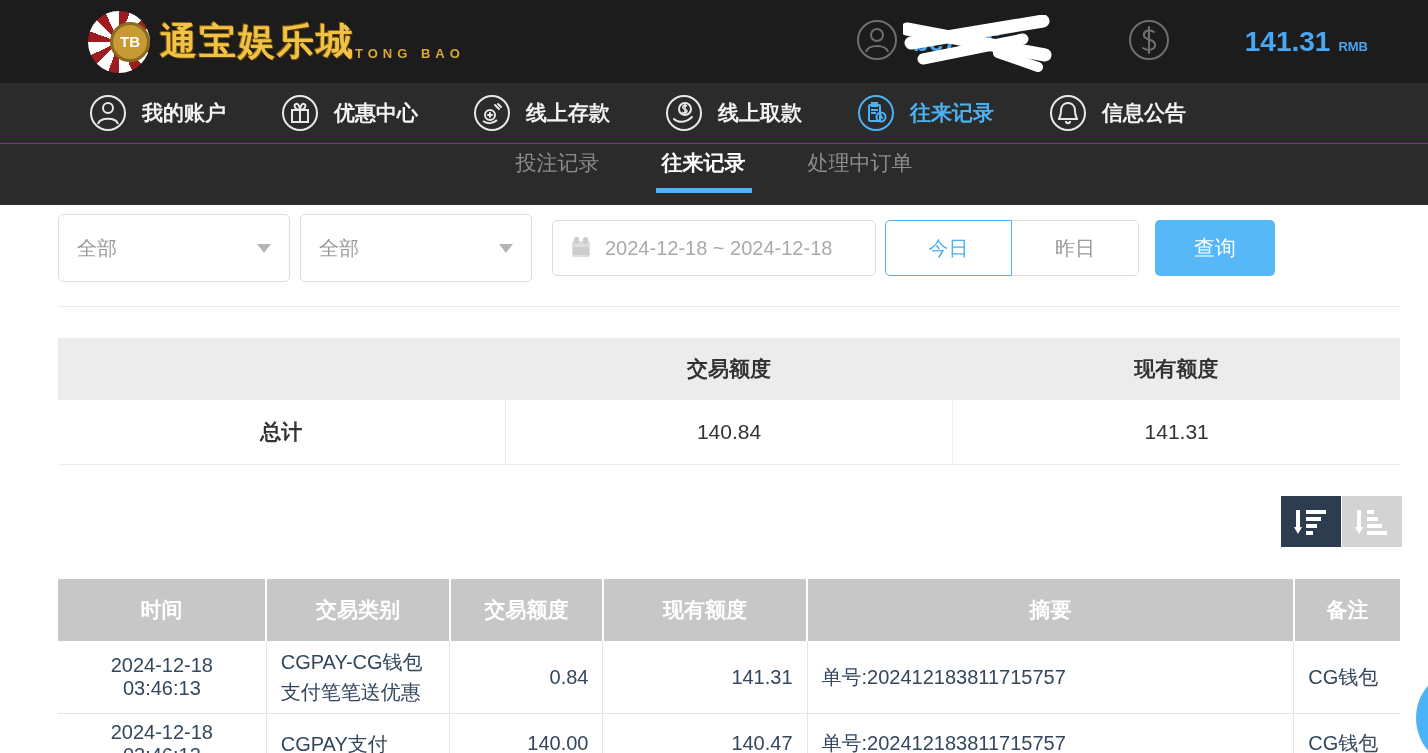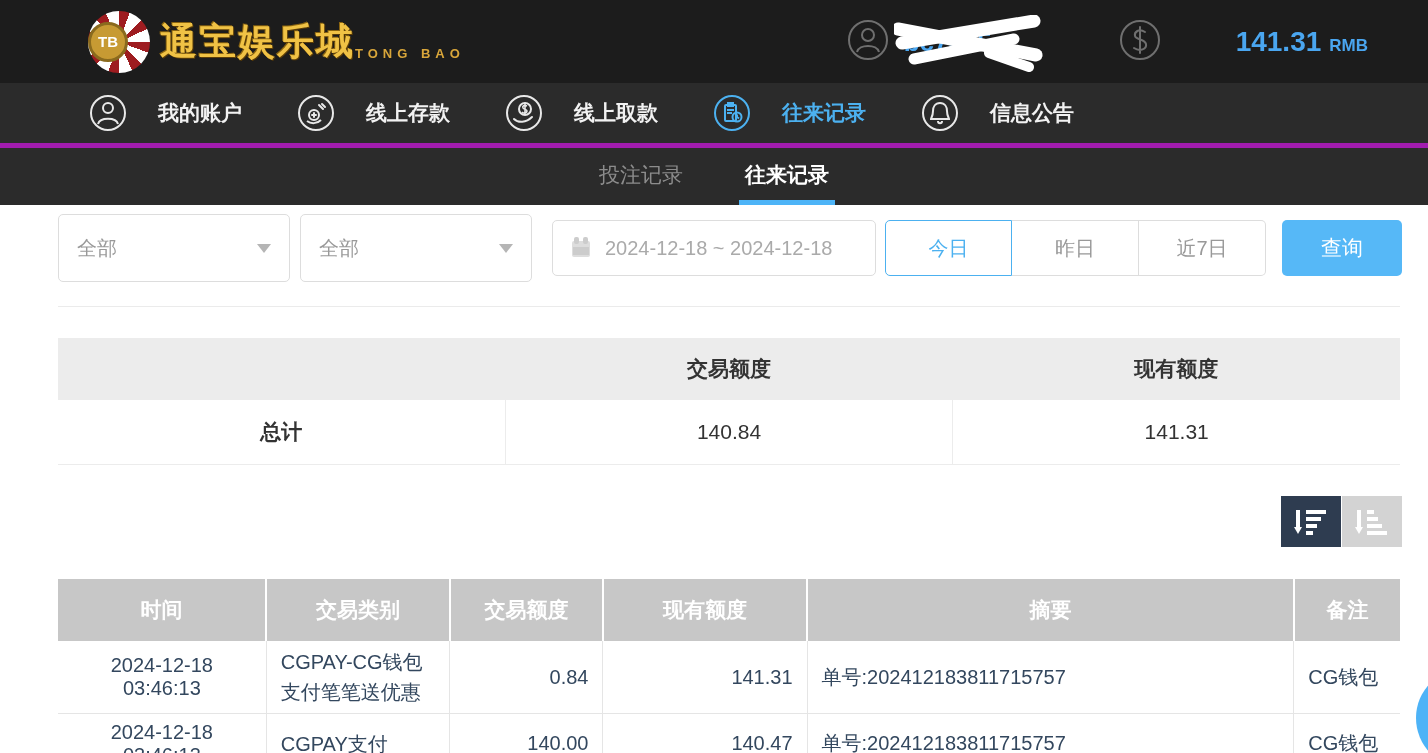--- a/index.html
+++ b/index.html
@@ -7,48 +7,48 @@
               font-family:"Liberation Sans","DejaVu Sans",sans-serif; }
 
   
   .topbar { height:83px; background:#1c1c1c; display:flex; align-items:center; position:relative; }
   .logo { display:flex; align-items:center; margin-left:88px; gap:10px; }
   .chip { width:62px; height:62px; border-radius:50%;
           background:conic-gradient(#9e1c20 0 20deg,#fff 20deg 45deg,#9e1c20 45deg 65deg,#fff 65deg 90deg,
             #9e1c20 90deg 110deg,#fff 110deg 135deg,#9e1c20 135deg 155deg,#fff 155deg 180deg,
             #9e1c20 180deg 200deg,#fff 200deg 225deg,#9e1c20 225deg 245deg,#fff 245deg 270deg,
             #9e1c20 270deg 290deg,#fff 290deg 315deg,#9e1c20 315deg 335deg,#fff 335deg 360deg);
-          display:flex; align-items:center; justify-content:flex-start; }
+          display:flex; align-items:center; justify-content:flex-end; }
   .chip-inner { width:40px; height:40px; border-radius:50%; background:#c79a33; border:3px solid #8a6a1e;
                 color:#fff; font-weight:bold; font-size:15px; display:flex; align-items:center; justify-content:center; }
   .logo-text { display:flex; flex-direction:row; line-height:1;justify-content:center; }
   .logo-title { font-size:37px; font-weight:bold; color:#f0c245;
                 text-shadow:1px 1px 0 #5a3c07, -1px -1px 0 #8a6410; letter-spacing:2px; }
   .logo-sub { font-size:13px; font-weight:bold; color:#d9a63a; letter-spacing:5px; align-self:flex-end; margin-top:-4px; }
 
   .account { margin-left:auto; display:flex; align-items:center; margin-right:60px; gap:14px; }
   .acct-icon, .coin-icon { flex:none; }
   .username-wrap { position:relative; width:130px; height:54px; }
   .username { position:absolute; left:0; top:12px; color:#4aa6f0; font-size:26px; font-weight:bold; }
   .scribble { position:absolute; left:-10px; top:0; }
   .balance-group { display:flex; align-items:baseline; gap:8px; margin-left:60px; }
   .balance { color:#4aa6f0; font-size:28px; font-weight:bold; }
-  .currency { color:#4aa6f0; font-size:17px; font-weight:bold; }
+  .currency { color:#4aa6f0; font-size:13px; font-weight:bold; }
   .balance-row { display:flex; align-items:center; gap:14px; margin-left:70px; }
 
   
   .mainnav { height:60px; background:#2b2b2b; display:flex; align-items:center; padding-left:88px; gap:54px; }
-  .nav-item { display:flex; align-items:center; gap:30px; color:#f2f2f2; font-size:21px; font-weight:bold; cursor:pointer; }
+  .nav-item { display:flex; align-items:center; gap:14px; color:#f2f2f2; font-size:21px; font-weight:bold; cursor:pointer; }
   .nav-item svg { stroke:#e8e8e8; }
   .nav-item.active { color:#4cb1f0; }
   .nav-item.active svg { stroke:#4cb1f0; }
 
   
-  .subnav { height:62px; background:#2b2b2b; border-top:5px solid #a21caf;
-            display:flex; justify-content:center; align-items:flex-end; gap:50px; padding-bottom:0; }
+  .subnav { height:62px; background:#2b2b2b; border-top:1px solid #a21caf;
+            display:flex; justify-content:center; align-items:flex-end; gap:50px; padding-bottom:12px; }
   .tab { color:#8c8c8c; font-size:21px; padding:0 6px 16px 6px; cursor:pointer; }
   .tab.active { color:#fff; font-weight:bold; border-bottom:5px solid #4db4f7; padding-bottom:11px; }
 
   
   .filters { display:flex; align-items:center; margin:15px 0 0 58px; height:56px; }
   .select { width:232px; height:68px; border:1px solid #ddd; border-radius:5px; display:flex; align-items:center;
             padding:0 18px; color:#999; font-size:20px; justify-content:space-between; cursor:pointer; }
   .select + .select { margin-left:10px; }
   .caret { width:0; height:0; border-left:7px solid transparent; border-right:7px solid transparent; border-top:9px solid #b5b5b5; }
   .date-input { width:324px; height:56px; border:1px solid #ddd; border-radius:5px; display:flex; align-items:center;
@@ -149,20 +149,28 @@
     <svg width="40" height="40" viewBox="0 0 40 40" fill="none" stroke-width="2">
       <circle cx="20" cy="20" r="17"></circle>
         <circle cx="20" cy="15" r="5"></circle>
         <path d="M10 31 c2-7 18-7 20 0"></path>
     </svg>
     <span>我的账户</span>
   </div>
   <div class="nav-item">
     <svg width="40" height="40" viewBox="0 0 40 40" fill="none" stroke-width="2">
       <circle cx="20" cy="20" r="17"></circle>
+        <rect x="12" y="17" width="16" height="12"></rect>
+      <path d="M12 17 h16 M20 17 v12 M20 17 c-5 0-7-5-4-6 c2-1 4 3 4 6 c0-3 2-7 4-6 c3 1 1 6-4 6"></path>
+    </svg>
+    <span>优惠中心</span>
+  </div>
+  <div class="nav-item">
+    <svg width="40" height="40" viewBox="0 0 40 40" fill="none" stroke-width="2">
+      <circle cx="20" cy="20" r="17"></circle>
         <circle cx="18" cy="22" r="5"></circle>
       <path d="M16 22 h4 M18 20 v4 M23 12 l4 4 M26 11 l3 3" stroke-linecap="round"></path>
       <path d="M11 28 c4 3 10 3 14-1"></path>
     </svg>
     <span>线上存款</span>
   </div>
   <div class="nav-item">
     <svg width="40" height="40" viewBox="0 0 40 40" fill="none" stroke-width="2">
       <circle cx="20" cy="20" r="17"></circle>
         <circle cx="21" cy="16" r="6"></circle>
@@ -187,20 +195,21 @@
       <path d="M20 10 c5 0 7 4 7 8 c0 5 2 7 2 8 h-18 c0-1 2-3 2-8 c0-4 2-8 7-8 z"></path>
       <path d="M18 28 c0 3 4 3 4 0"></path>
     </svg>
     <span>信息公告</span>
   </div>
 </div>
 
 <div class="subnav">
   <div class="tab">投注记录</div>
   <div class="tab active">往来记录</div>
+  <div class="tab">处理中订单</div>
 </div>
 
 <div class="filters">
   <div class="select">
     <span>全部</span>
     <span class="caret"></span>
   </div>
   <div class="select">
     <span>全部</span>
     <span class="caret"></span>
@@ -217,21 +226,20 @@
       <rect x="5" y="16" width="2" height="2" fill="#fff"></rect>
         <rect x="9" y="16" width="2" height="2" fill="#fff"></rect>
       <rect x="13" y="16" width="2" height="2" fill="#fff"></rect>
         <rect x="17" y="16" width="2" height="2" fill="#fff"></rect>
     </svg>
     <span>2024-12-18 ~ 2024-12-18</span>
   </div>
   <div class="seg">
     <button class="seg-btn active">今日</button>
     <button class="seg-btn">昨日</button>
-    <button class="seg-btn">近7日</button>
   </div>
   <button class="search-btn">查询</button>
 </div>
 
 <div class="divider"></div>
 
 <div class="summary">
   <div class="s-head">
     <div></div>
     <div>交易额度</div>

